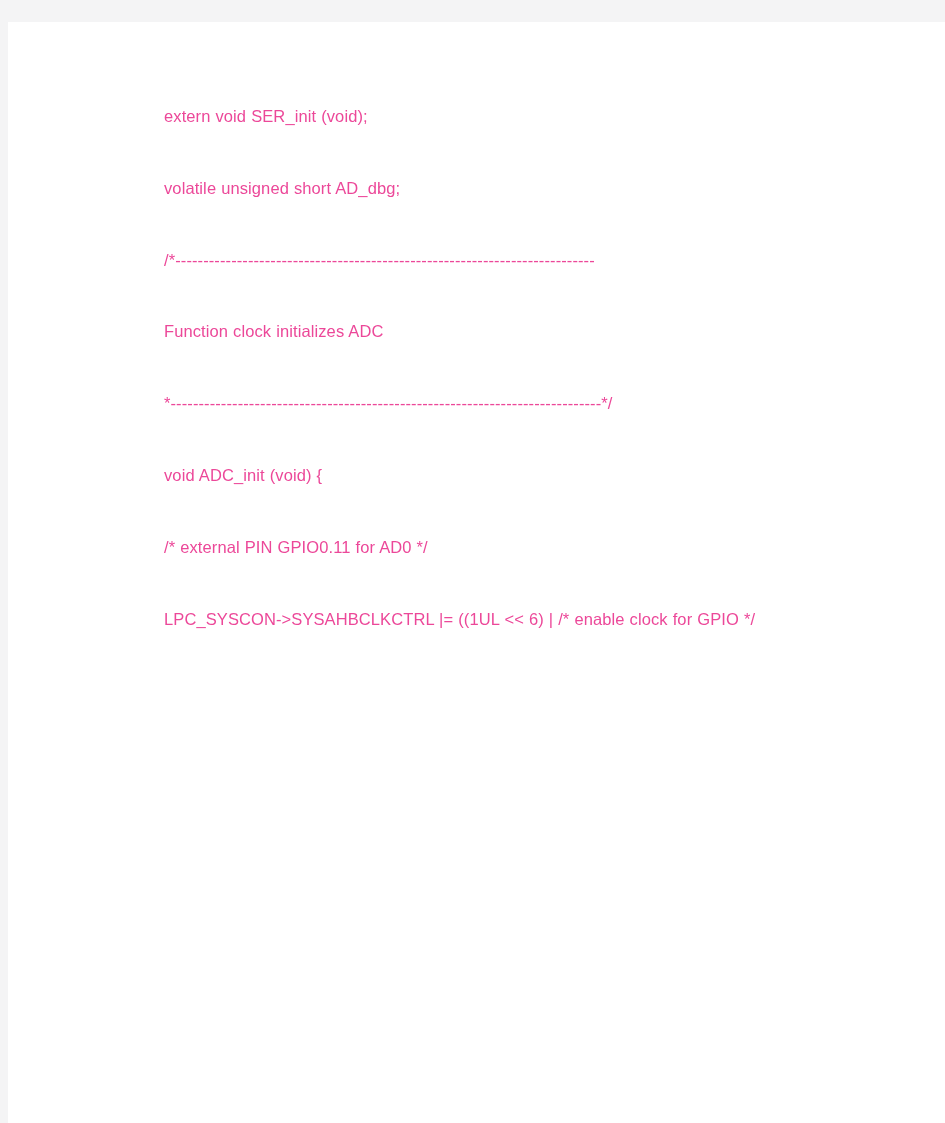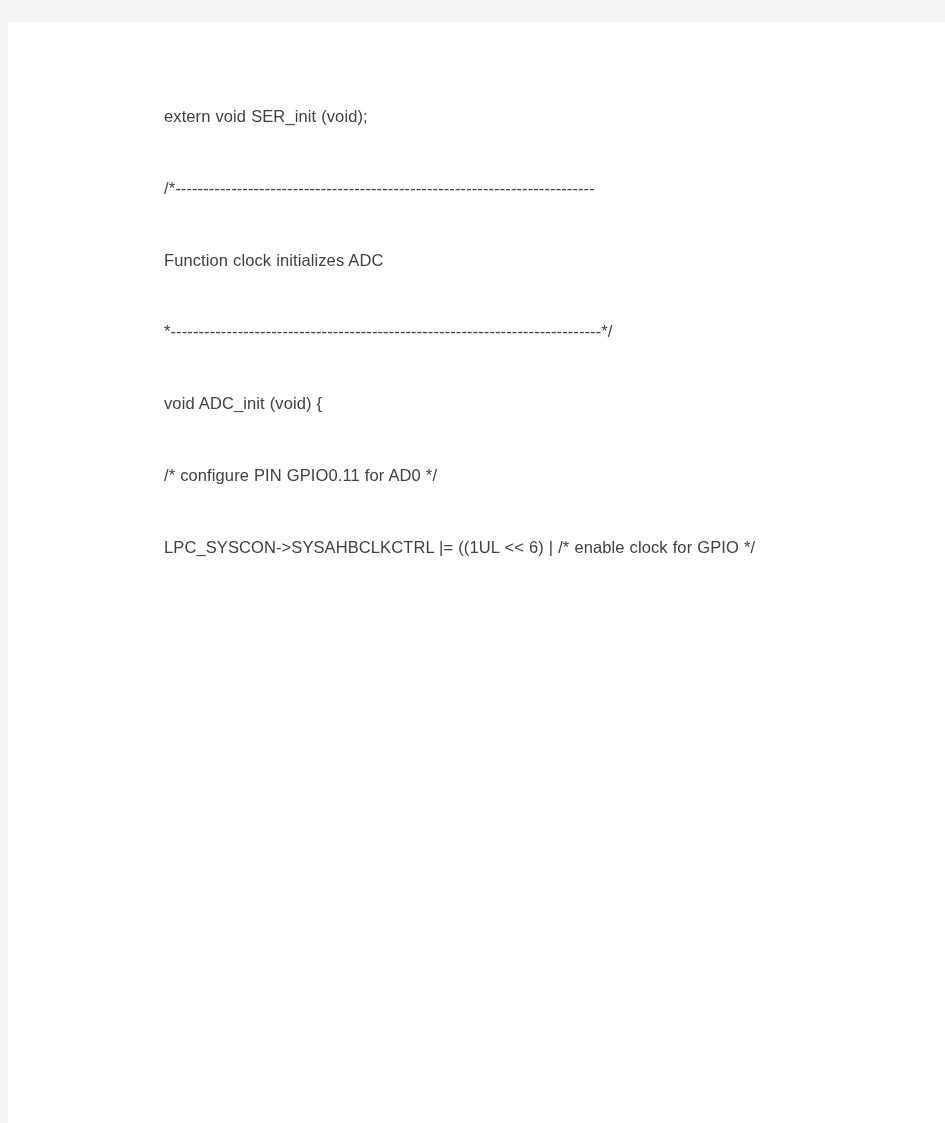--- a/index.html
+++ b/index.html
@@ -30,21 +30,21 @@
     position: absolute;
     left: 120px;      
     top: 86px;        
     width: 712px;     
   }
 
   .code-line {
     font-family: "Liberation Sans", sans-serif;
     font-size: 16.5px;
     line-height: 1.08;
-    color: #404040;
+    color: #ec4899;
     text-align: justify;
     text-indent: 36px;
     margin: 0 0 54px 0;
     white-space: normal;
     word-spacing: 0.02em;
     letter-spacing: 0.1px;
   }
 
   
   .code-line:last-child {
@@ -69,27 +69,28 @@
 
 <div id="page-sheet">
   <div id="doc-body">
 
     <p class="code-line">extern void SER_init (void);</p>
 
 
 
 
 
+    <p class="code-line">volatile unsigned short AD_dbg;</p>
 
     <p class="code-line rule">/*---------------------------------------------------------------------------</p>
 
     <p class="code-line">Function clock initializes ADC</p>
 
     <p class="code-line rule">*-----------------------------------------------------------------------------*/</p>
 
     <p class="code-line">void ADC_init (void) {</p>
 
-    <p class="code-line">/* configure PIN GPIO0.11 for AD0 */</p>
+    <p class="code-line">/* external PIN GPIO0.11 for AD0 */</p>
 
     <p class="code-line">LPC_SYSCON-&gt;SYSAHBCLKCTRL |= ((1UL &lt;&lt;  6) |   /* enable clock for GPIO */</p>
 
   </div>
 </div>
 
 </body></html>

